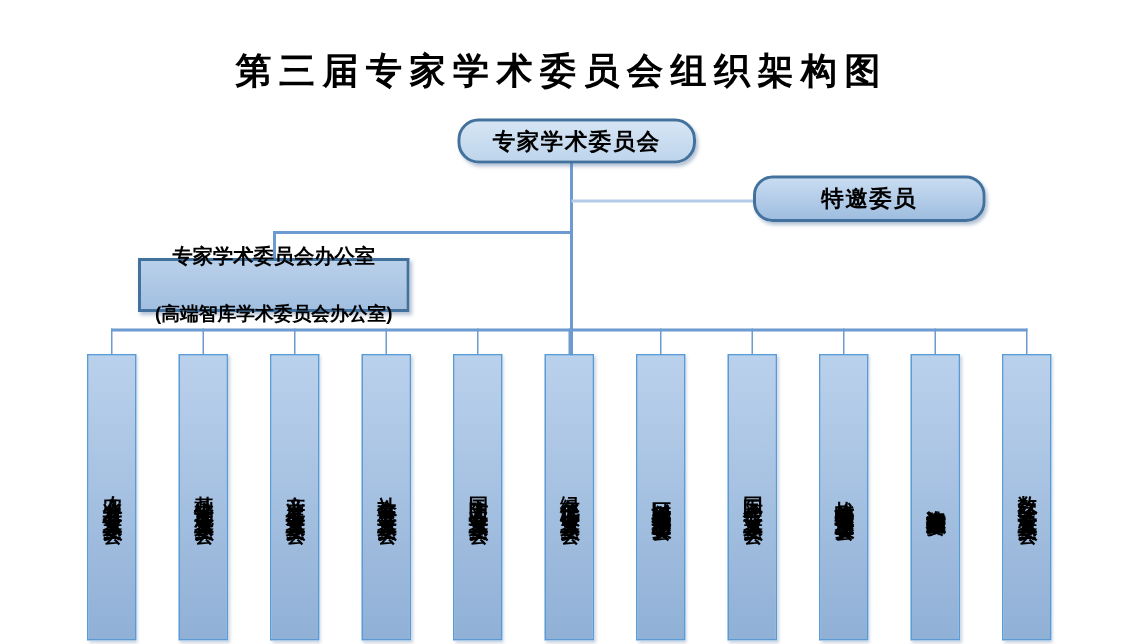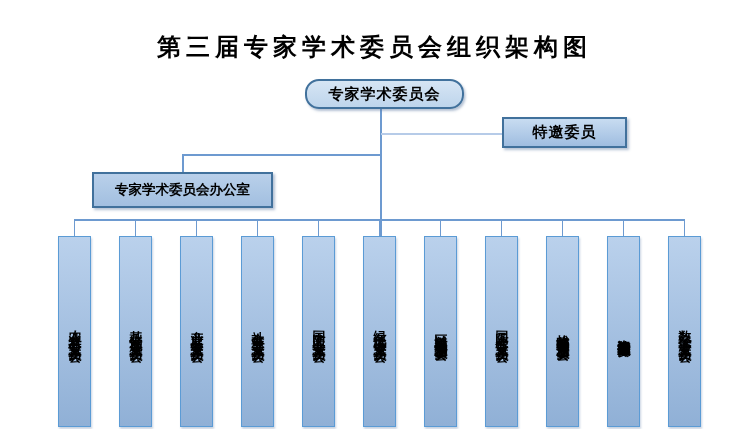--- a/index.html
+++ b/index.html
@@ -36,24 +36,25 @@
     text-align: center;
   }
   #root-box {
     left: 305px; top: 62px; width: 159px; height: 30px;
     background: linear-gradient(180deg, #d6e5f4 0%, #bed5ec 100%);
     font-size: 15px;
     letter-spacing: 1px;
     border-radius: 14px;
   }
   #invited-box {
-    left: 502px; top: 100px; width: 125px; height: 31px;
+    left: 502px; top: 100px; width: 155px; height: 31px;
     background: linear-gradient(180deg, #c8dcf1 0%, #9fbde0 100%);
     font-size: 15px;
     letter-spacing: 1px;
+    border-radius: 13px;
   }
   #office-box {
     left: 92px; top: 155px; width: 181px; height: 36px;
     background: linear-gradient(180deg, #b9d0ea 0%, #a2bfe0 100%);
     flex-direction: column;
     line-height: 16px;
     gap: 22px;
   }
   #office-box .office-l1 { font-size: 13.5px; }
   #office-box .office-l2 { font-size: 12.5px; }
@@ -102,20 +103,21 @@
   <div class="hbox" id="root-box">
     <span>专家学术委员会</span>
   </div>
 
   <div class="hbox" id="invited-box">
     <span>特邀委员</span>
   </div>
 
   <div class="hbox" id="office-box">
     <span class="office-l1">专家学术委员会办公室</span>
+    <span class="office-l2">(高端智库学术委员会办公室)</span>
   </div>
 
   <div id="committees">
       <div class="committee" style="left: 58px;">
         <div class="vtext" style="letter-spacing: 2.5px;">农业农村专业委员会</div>
       </div>
       <div class="committee" style="left: 119px;">
         <div class="vtext" style="letter-spacing: 2.5px;">基础设施专业委员会</div>
       </div>
       <div class="committee" style="left: 180px;">

